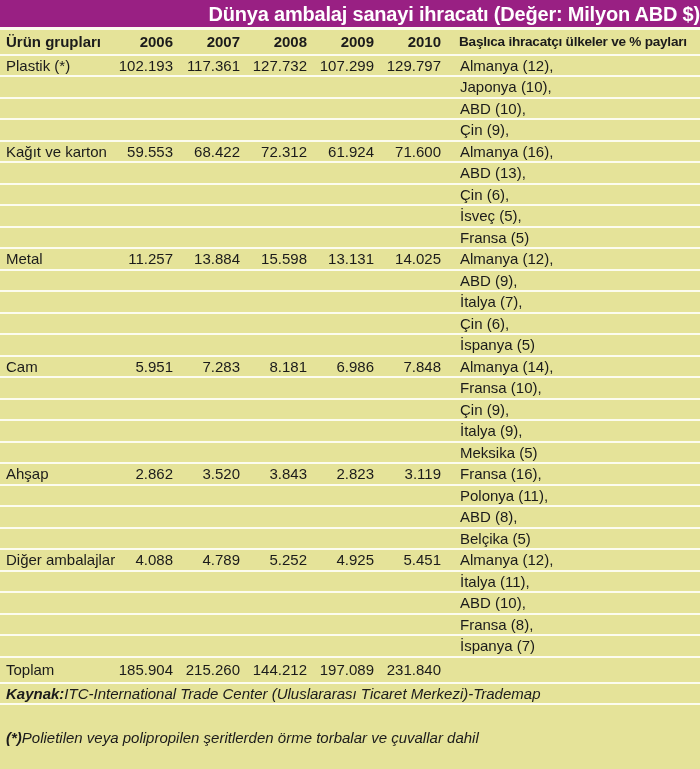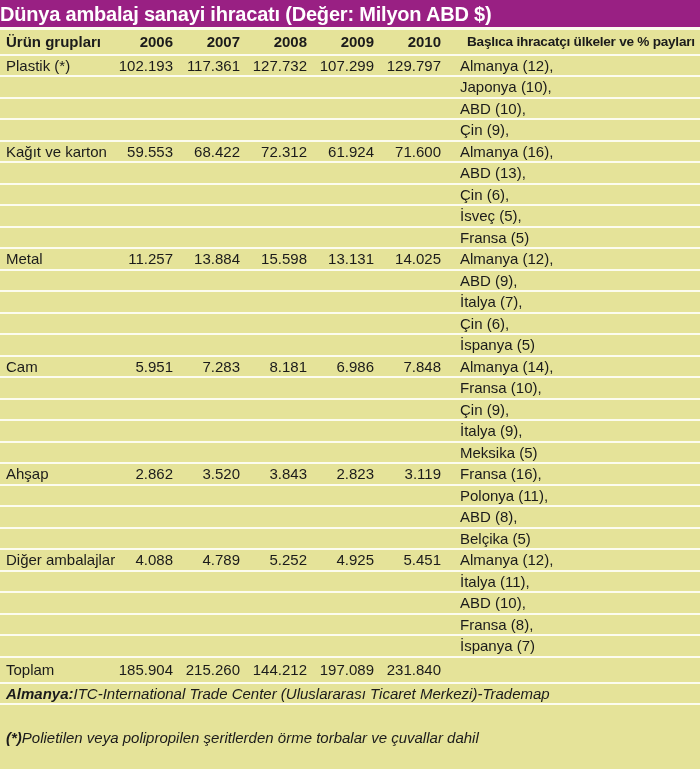--- a/index.html
+++ b/index.html
@@ -16,41 +16,41 @@
     font-family:"Liberation Sans", sans-serif;
     color:var(--ink);
     display:flex; flex-direction:column;
     overflow:hidden;
   }
   .title-bar{
     height:30px; flex:0 0 30px;
     background:var(--purple);
     color:#fff;
     font-size:20px; font-weight:bold;
-    text-align:left; line-height:29px;
+    text-align:right; line-height:29px;
     letter-spacing:-0.2px;
     border-bottom:3px solid var(--sep);
     white-space:nowrap;
   }
   .grid-row{
     display:grid;
     grid-template-columns:106px 67px 67px 67px 67px 67px 1fr;
     align-items:center;
   }
   .header-row{
     flex:0 0 25.5px;
     border-bottom:2.5px solid var(--sep);
     font-weight:bold; font-size:15px;
   }
   .cell{ white-space:nowrap; }
   .cell.name{ padding-left:6px; overflow:visible; }
   .cell.num{ text-align:right; }
   .cell.country{ grid-column:7; padding-left:19px; }
   .header-row .cell.country{
-    font-size:13.6px; letter-spacing:-0.25px; padding-left:26px;
+    font-size:13.6px; letter-spacing:-0.25px; padding-left:18px;
   }
   .subrow{
     flex:0 0 21.5px;
     border-bottom:2.5px solid var(--sep);
     font-size:15px;
   }
   .total-row{
     flex:0 0 26px;
     border-bottom:2.5px solid var(--sep);
     font-size:15px;
@@ -219,21 +219,21 @@
     <div class="cell name">Toplam</div>
     <div class="cell num">185.904</div>
     <div class="cell num">215.260</div>
     <div class="cell num">144.212</div>
     <div class="cell num">197.089</div>
     <div class="cell num">231.840</div>
     <div class="cell country"></div>
   </div>
 
   <div class="source-row">
-    <span class="b">Almanya:</span>
+    <span class="b">Kaynak:</span>
       <span> ITC-International Trade Center (Uluslararası Ticaret Merkezi)-Trademap</span>
   </div>
 
   <div class="footnote-row">
     <span class="b">(*)</span>
       <span> Polietilen veya polipropilen şeritlerden örme torbalar ve çuvallar dahil</span>
   </div>
 
 </div>
 

